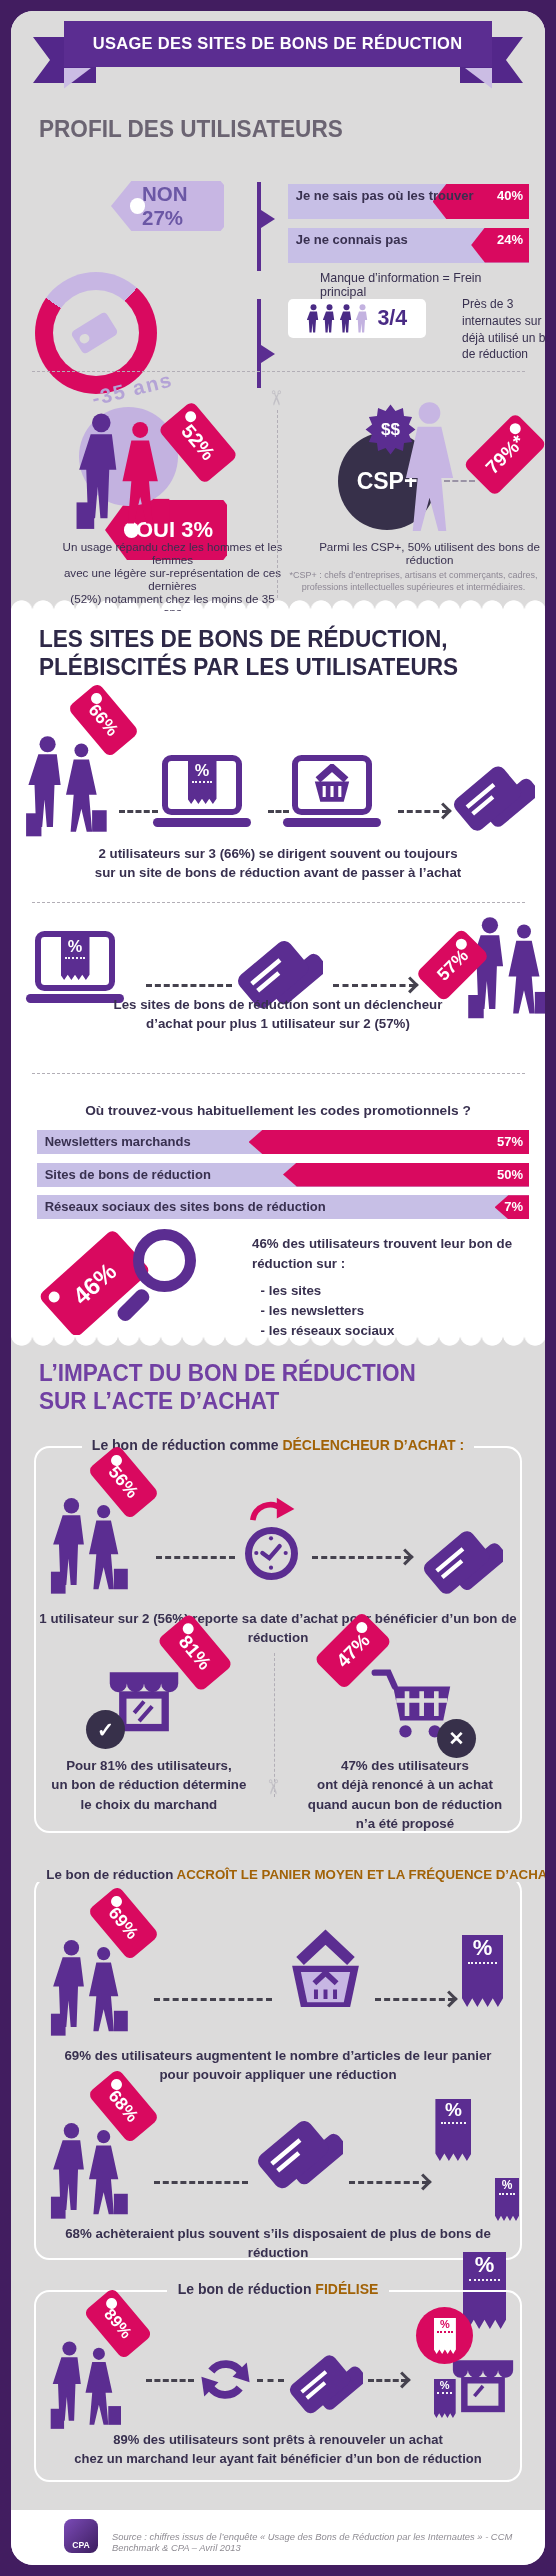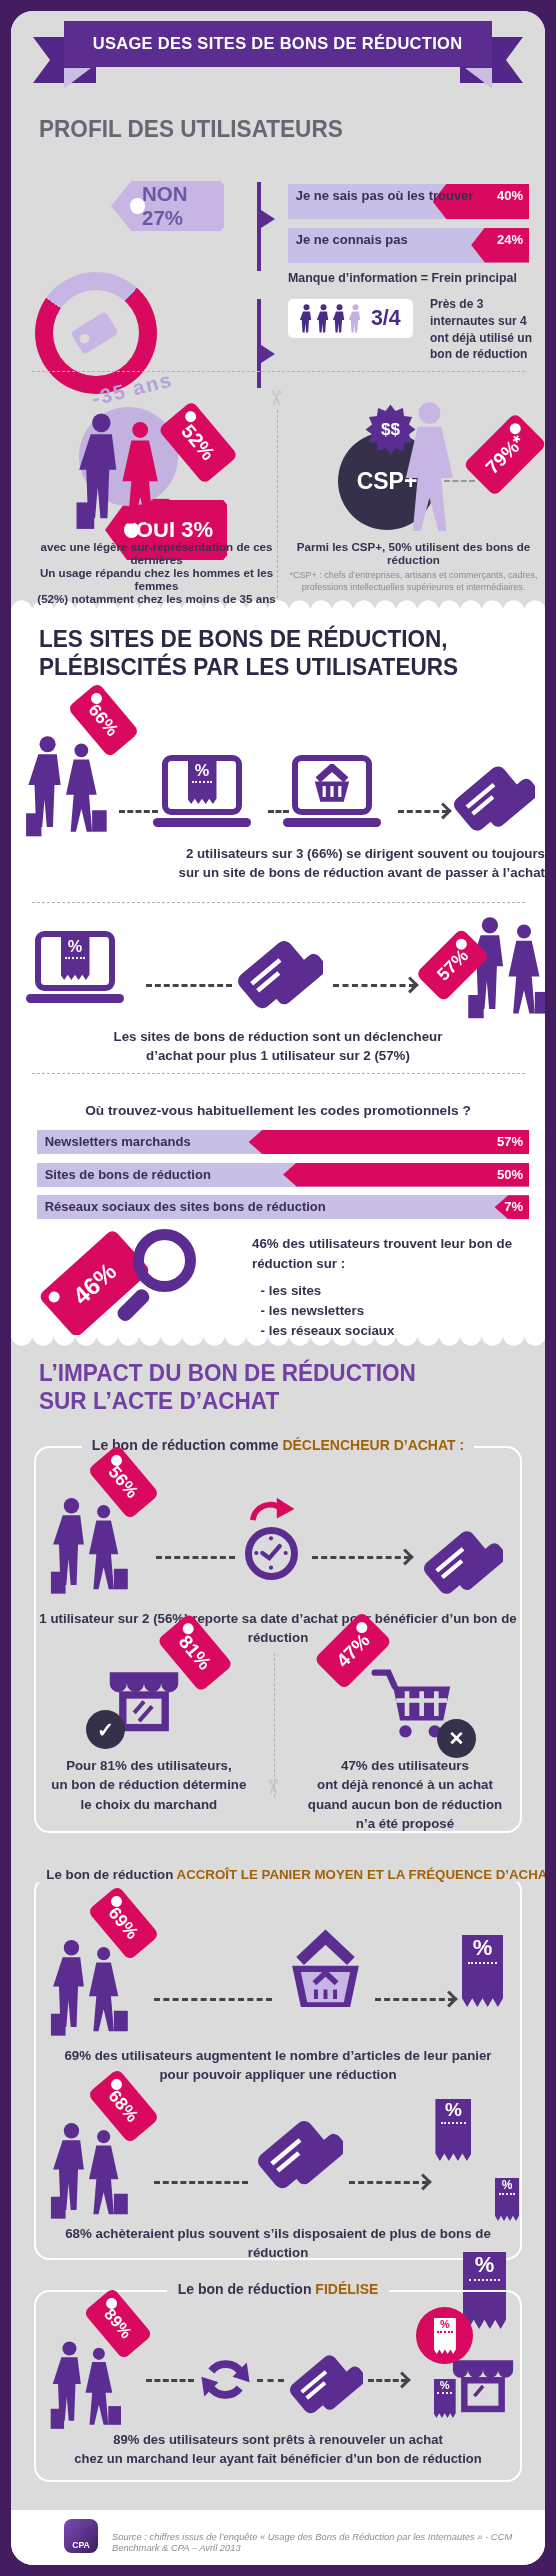--- a/index.html
+++ b/index.html
@@ -68,21 +68,21 @@
   
   .bar { position:relative; height:35px; background:#c7bfe6; }
   .bar .blabel { position:absolute; left:7.7px; top:0; line-height:23px; color:#38304f; font-weight:bold; font-size:13px; white-space:nowrap; }
   .bar .bfill { position:absolute; right:0; top:0; bottom:0; background:#d9095f;
                 clip-path:polygon(0 50%,13.7px 0,100% 0,100% 100%,13.7px 100%); }
   .bar .bval { position:absolute; right:6px; top:0; line-height:23px; color:#fff; font-weight:bold; font-size:13px; }
   .pbar { height:24px; }
   .pbar .blabel { line-height:24px; }
   .pbar .bval { line-height:24px; }
 
-  .note { color:#38304f; font-weight:bold; font-size:12.4px; }
+  .note { color:#38304f; font-weight:normal; font-size:12.4px;margin-left:32px; }
   .cap  { color:#38304f; font-weight:bold; font-size:13.3px; line-height:1.45; text-align:center; }
   .whitebox { background:#fff; border-radius:5.1px; display:flex; align-items:center; justify-content:center; gap:3.4px; }
   .ratio { color:#4a2b85; font-weight:bold; font-size:21.4px; margin-left:5.1px; }
 
   .divider { border-top:1.7px dashed #b2aeb6; }
   .dsh { border-top:3.4px dashed #45424e; height:0; position:absolute; }
   .dsh.arr::after { content:''; position:absolute; right:-1.7px; top:-7.7px; width:9.4px; height:9.4px;
                     border-top:3.4px solid #45424e; border-right:3.4px solid #45424e; transform:rotate(45deg); }
   .vdash { border-left:1.7px dashed #b2aeb6; width:0; position:absolute; }
   .scis { position:absolute; color:#c2c0c6; font-size:20.5px; transform:rotate(90deg); }
@@ -176,21 +176,21 @@
         <span class="bval">40%</span>
       </div>
       <div class="bar" style="margin-top:8.6px;">
         <div class="bfill" style="width: 24%;"></div>
         <span class="blabel">Je ne connais pas</span>
         <span class="bval">24%</span>
       </div>
       <div class="note" style="margin-top:8.6px;">Manque d’information = Frein principal</div>
     </div>
 
-    <div class="whitebox abs" style="left:277px;top:288px;width:125px;height:39px;">
+    <div class="whitebox abs" style="left:277px;top:288px;width:138px;height:39px;">
       <svg class="person" width="13" height="29" viewBox="0 0 26 58">
           <circle cx="13" cy="6.5" r="6"></circle>
           <path d="M6 15h14l2.4 17h-4.4l-1.6 25h-4.2L10.7 38.5 9.2 57H5L3.6 32H-.4z"></path>
         </svg>
       <svg class="person" width="13" height="29" viewBox="0 0 26 58">
           <circle cx="13" cy="6.5" r="6"></circle>
           <path d="M6 15h14l2.4 17h-4.4l-1.6 25h-4.2L10.7 38.5 9.2 57H5L3.6 32H-.4z"></path>
         </svg>
       <svg class="person" width="13" height="29" viewBox="0 0 26 58">
           <circle cx="13" cy="6.5" r="6"></circle>
@@ -217,22 +217,22 @@
       <g class="cp-wom">
           <circle cx="76" cy="20" r="9"></circle>
           <path d="M66 32h20l10 46h-10l4 48h-7l-7-30-7 30h-7l4-48h-10z"></path>
           <path d="M90 98h19v28H90z"></path>
         </g>
     </svg>
     <div class="tag-r cw" style="left:151px;top:409px;width:72px;height:45px;font-size:19.7px;">
         <span>52%</span>
       </div>
     <div class="abs" style="left:19px;top:529px;width:253px;text-align:center;">
+      <div class="note" style="font-size:11.6px;">Un usage répandu chez les hommes et les femmes</div>
       <div class="note" style="font-size:11.6px;">avec une légère sur-représentation de ces dernières</div>
-      <div class="note" style="font-size:11.6px;">Un usage répandu chez les hommes et les femmes</div>
       <div class="note" style="font-size:11.6px;">(52%) notamment chez les moins de 35 ans</div>
     </div>
 
     <span class="scis" style="left:256px;top:375px;">✂</span>
     <div class="vdash" style="left:266px;top:399px;height:188px;"></div>
 
     <div class="csp-circle" style="left:327px;top:421px;width:98px;height:98px;">
       <span>CSP+</span>
     </div>
     <div class="badge-star" style="left:353px;top:392px;width:53px;height:53px;font-size:17px;">
@@ -301,21 +301,21 @@
       <div class="lap-base"></div>
     </div>
     <div class="dsh arr" style="left:387px;top:199px;width:50px;"></div>
     <svg class="abs" style="left:442px;top:144px;" width="82" height="82" viewBox="0 0 112 112">
       <g transform="rotate(-40 56 56)" fill="#5b2d91">
           <rect x="30" y="64" width="78" height="30" rx="9"></rect>
           <rect x="4" y="26" width="86" height="54" rx="11"></rect>
           <path d="M18 44h48M18 56h36" stroke="#fff" stroke-width="6" fill="none"></path>
         </g>
     </svg>
-    <div class="cap abs" style="left:0;right:0;top:233px;text-align:right;">
+    <div class="cap abs" style="left:0;right:0;top:233px;">
       <div>2 utilisateurs sur 3 (66%) se dirigent souvent ou toujours</div>
       <div>sur un site de bons de réduction avant de passer à l’achat</div>
     </div>
 
     <div class="divider abs" style="left:20.5px;right:20.5px;top:291px;"></div>
 
     <div class="laptop" style="left:24px;top:320px;">
       <div class="lap-screen">
         <div class="coupon" style="width:29px;height:43px;font-size:16.3px;">
             <span>%</span>
@@ -343,21 +343,21 @@
         <g class="cp-wom">
             <circle cx="76" cy="20" r="9"></circle>
             <path d="M66 32h20l10 46h-10l4 48h-7l-7-30-7 30h-7l4-48h-10z"></path>
             <path d="M90 98h19v28H90z"></path>
           </g>
       </svg>
       <div class="tag-r ccw" style="left:0;top:29px;">
           <span>57%</span>
         </div>
     </div>
-    <div class="cap abs" style="left:0;right:0;top:416px;">
+    <div class="cap abs" style="left:0;right:0;top:384px;">
       <div>Les sites de bons de réduction sont un déclencheur</div>
       <div>d’achat pour plus 1 utilisateur sur 2 (57%)</div>
     </div>
 
     <div class="divider abs" style="left:20.5px;right:20.5px;top:462px;"></div>
 
     <div class="cap abs" style="left:0;right:0;top:490px;font-size:13.7px;">Où trouvez-vous habituellement les codes promotionnels ?</div>
     <div class="abs" style="left:26px;top:519px;width:492px;">
       <div class="bar pbar">
         <div class="bfill" style="width: 57%;"></div>

